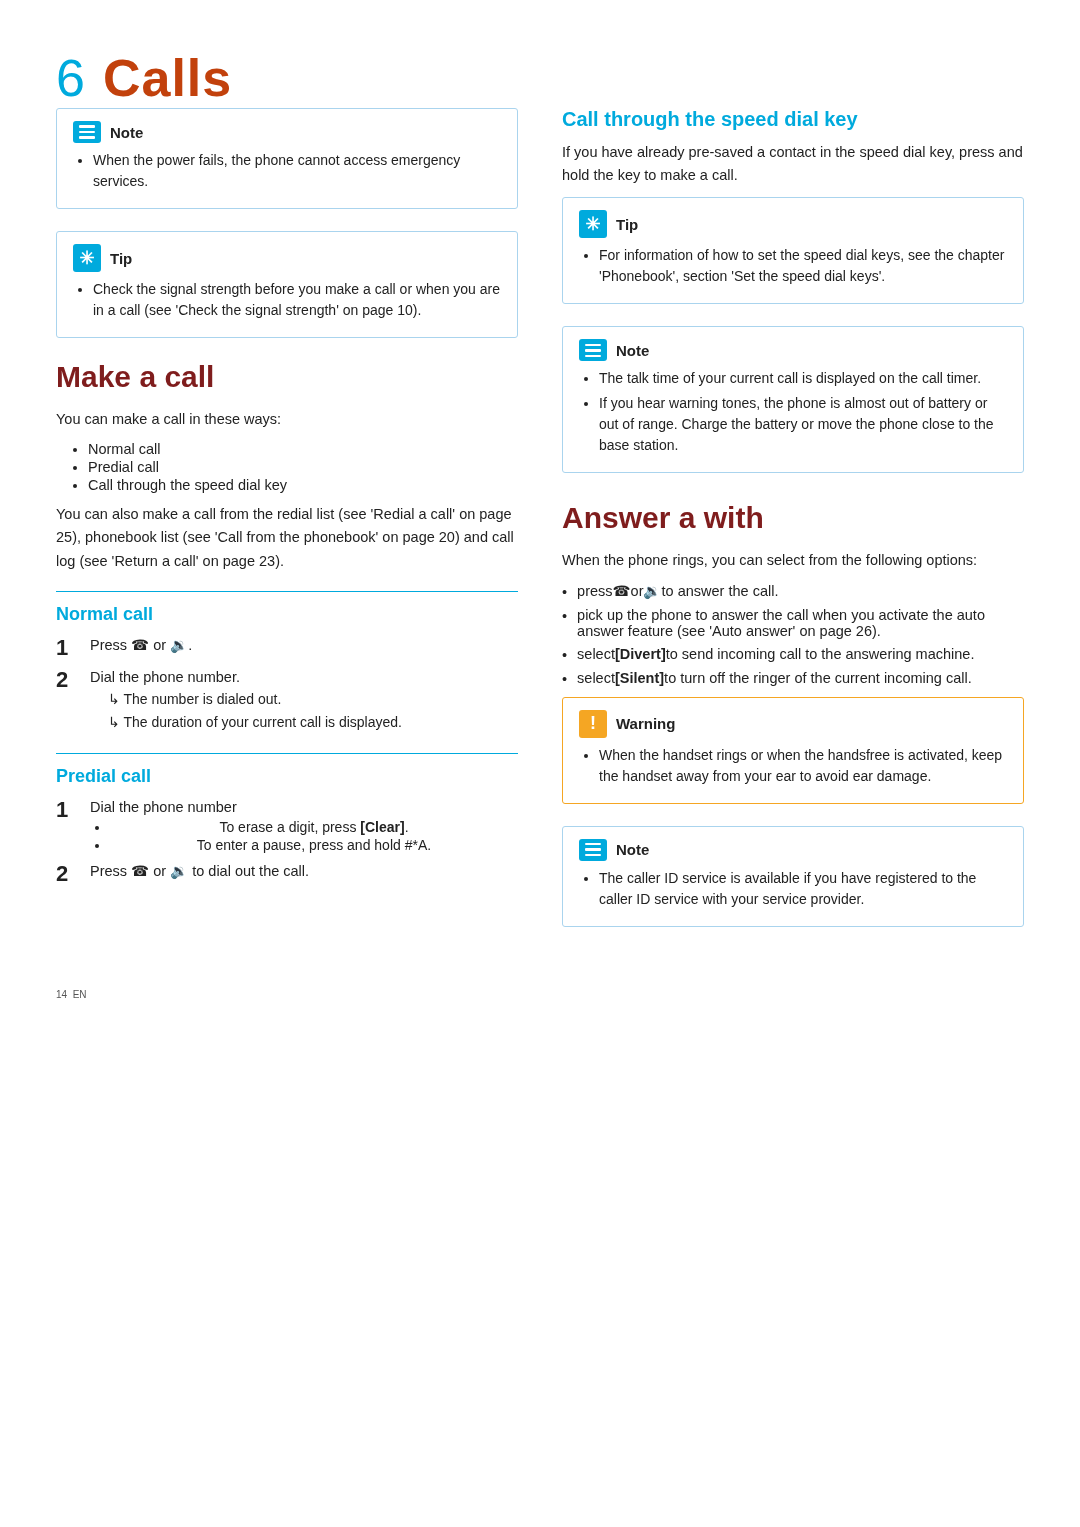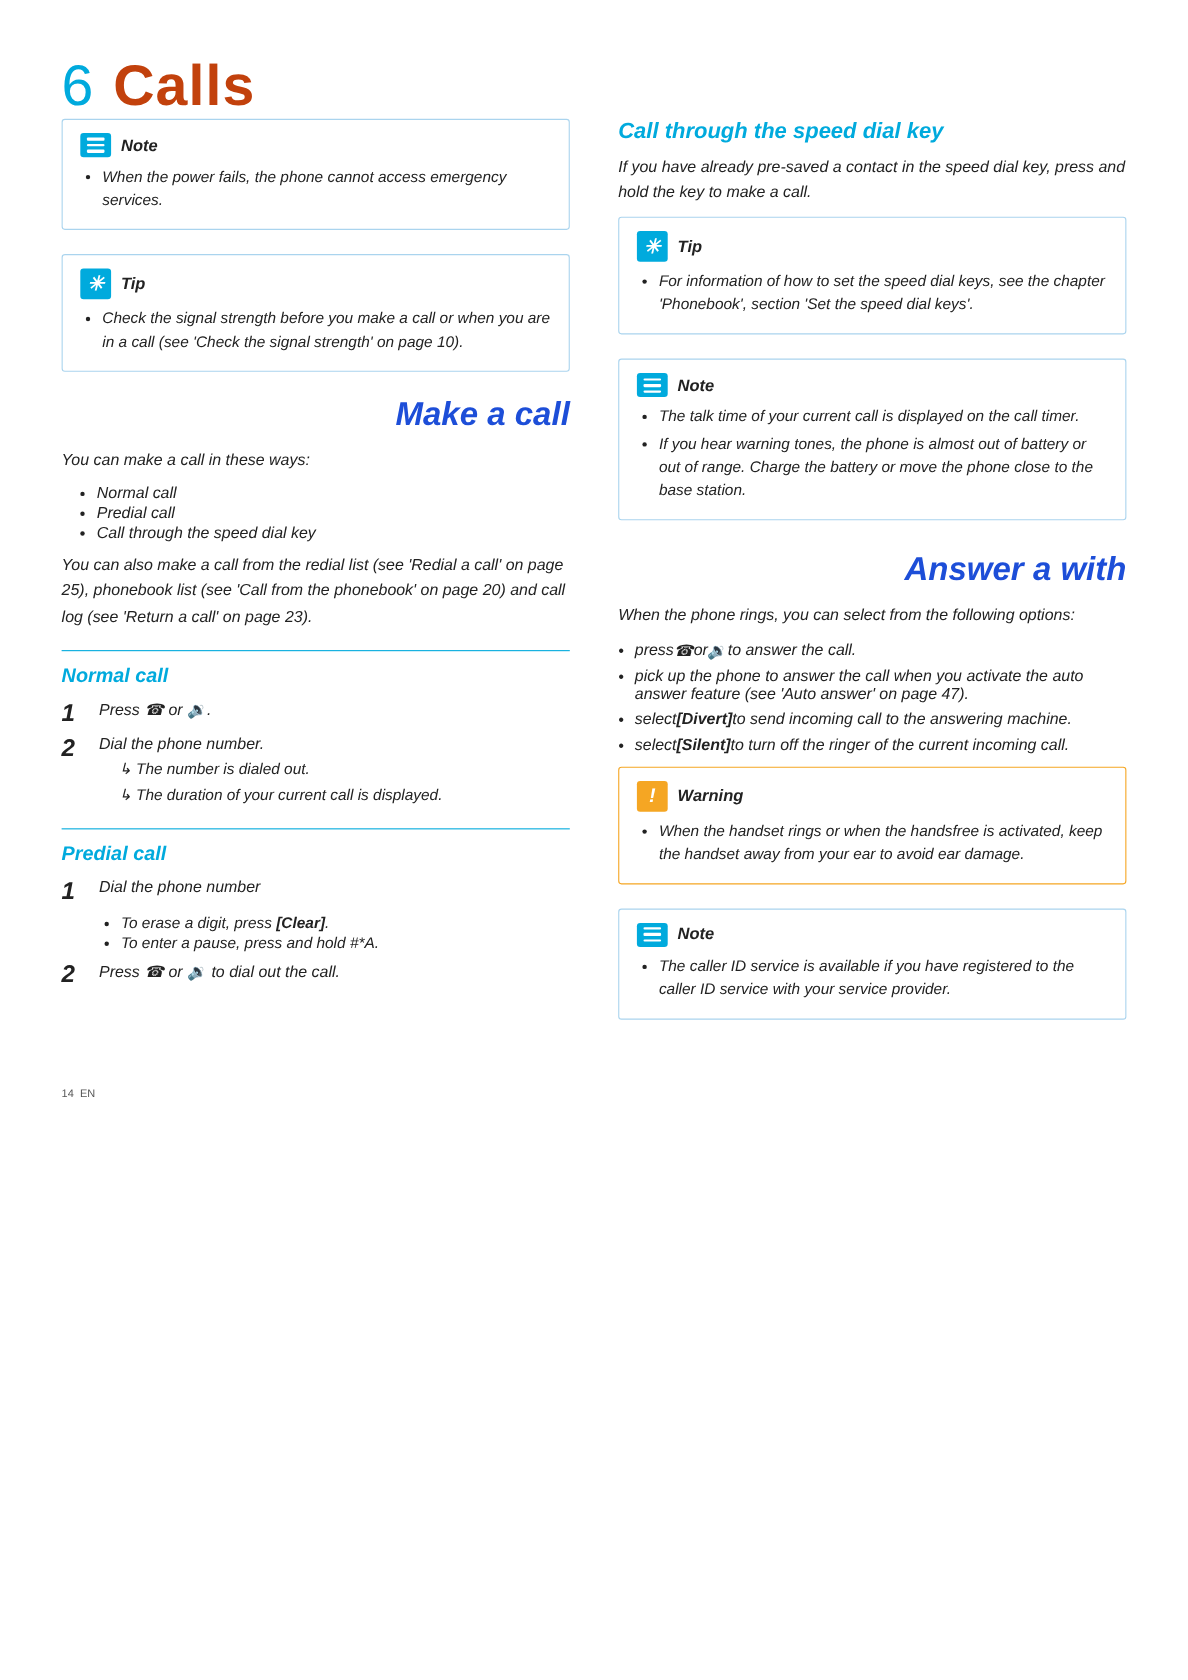--- a/index.html
+++ b/index.html
@@ -21,21 +21,20 @@
     }
     .chapter-num {
       color: #00aadd;
       font-size: 52px;
       font-weight: normal;
       margin-right: 18px;
     }
     .two-col {
       display: flex;
       gap: 44px;
-      font-style: italic;
     }
     .col-left {
       flex: 1 1 0;
       min-width: 0;
     }
     .col-right {
       flex: 1 1 0;
       min-width: 0;
     }
     .note-box, .tip-box, .warning-box {
@@ -109,24 +108,23 @@
     .box-text ul {
       list-style: disc;
       padding-left: 20px;
     }
     .box-text li {
       margin-bottom: 4px;
     }
     .section-title {
       font-size: 30px;
       font-weight: bold;
-      color: #1d4ed8;
+      color: #7f1d1d;
       margin-bottom: 14px;
       margin-top: 10px;
-      text-align: right;
     }
     .divider {
       border: none;
       border-top: 1.5px solid #00aadd;
       margin: 18px 0 12px 0;
     }
     .subsection-title {
       font-size: 18px;
       font-weight: bold;
       color: #00aadd;
@@ -175,21 +173,22 @@
       line-height: 1.5;
       margin-bottom: 2px;
     }
     .arrow-list li::before {
       content: "↳ ";
       color: #222;
     }
     .sub-bullet {
       list-style: disc;
       padding-left: 20px;
-      margin-top: 16px;
+      margin-top: 4px;
+      text-align: center;
     }
     .sub-bullet li {
       font-size: 14px;
       margin-bottom: 2px;
     }
     .answer-bullets {
       list-style: none;
       padding-left: 0;
       margin-bottom: 10px;
     }
@@ -349,21 +348,21 @@
       </div>
     </div>
 
     <div style="margin-top:28px;">
       <div class="section-title">Answer a with</div>
       <p class="body-text">When the phone rings, you can select from the following options:</p>
       <ul class="answer-bullets">
         <li>
           press <span>☎</span> or <span>🔉</span> to answer the call.
         </li>
-        <li>pick up the phone to answer the call when you activate the auto answer feature (see 'Auto answer' on page 47).</li>
+        <li>pick up the phone to answer the call when you activate the auto answer feature (see 'Auto answer' on page 26).</li>
         <li>select <span class="bracket">[Divert]</span> to send incoming call to the answering machine.</li>
         <li>select <span class="bracket">[Silent]</span> to turn off the ringer of the current incoming call.</li>
       </ul>
     </div>
 
     <div class="warning-box">
       <div class="box-header">
         <div class="warning-icon">!</div>
         <span>Warning</span>
       </div>

